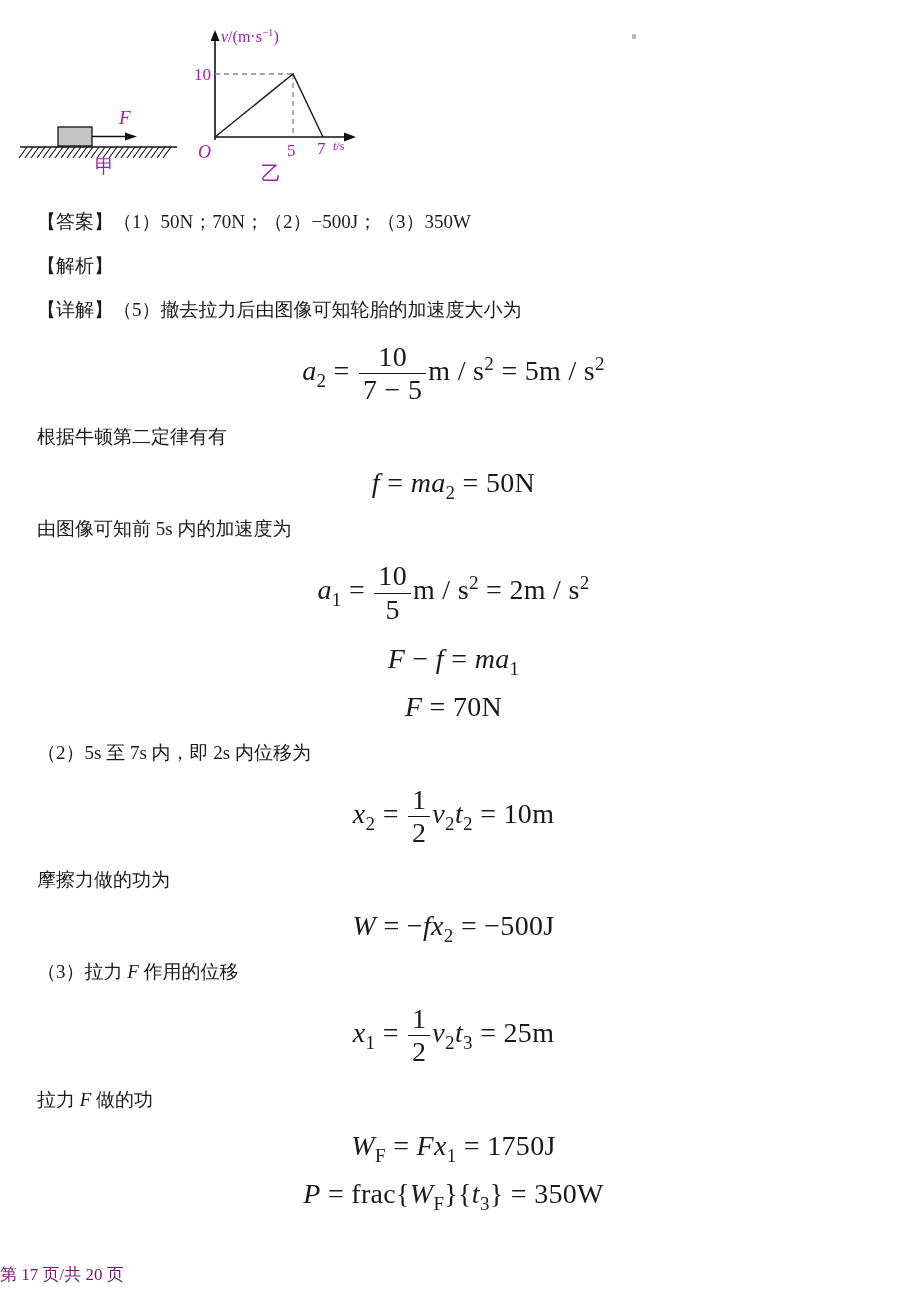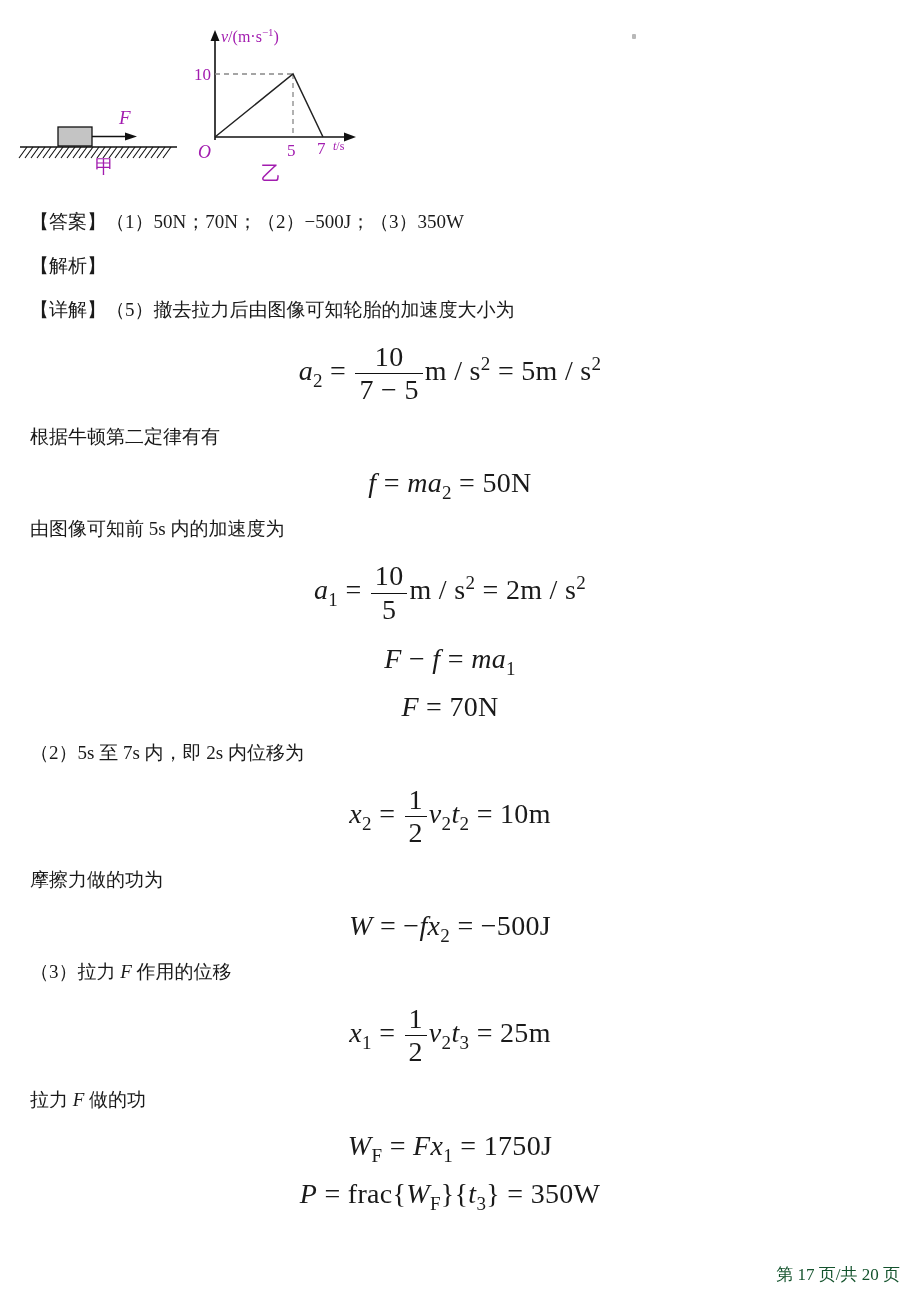--- a/index.html
+++ b/index.html
@@ -9,30 +9,30 @@
     font-family:"Liberation Serif","DejaVu Serif",serif;
   }
   
   .figures{position:relative;height:185px;}
   .fig{position:absolute;}
   .fig-left{left:15px;top:95px;width:170px;height:90px;}
   .fig-graph{left:175px;top:25px;width:195px;height:160px;}
   .glabel{position:absolute;white-space:nowrap;font-size:16px;line-height:1;color:#a21caf;}
   .speck{position:absolute;left:632px;top:34px;width:4px;height:5px;background:#9a9a9a;opacity:.7;border-radius:1px;}
   
-  .content{padding:6px 30px 0 30px;}
+  .content{padding:6px 30px 0 30px;margin-left:7px;}
   .para{font-size:19px;line-height:26px;margin:18px 0;}
   .formula{font-size:28px;line-height:30px;margin:18px 0;text-align:center;letter-spacing:.3px;}
   .formula i,.para i,.glabel i{font-style:italic;}
   sub,sup{font-size:68%;line-height:0;}
   .fr{display:inline-block;vertical-align:middle;text-align:center;line-height:1.15;margin:0 2px;}
   .fn{display:block;border-bottom:1.4px solid #111;padding:0 4px;}
   .fd{display:block;padding:0 4px;}
   .label-bracket{letter-spacing:0;}
-  .footer{position:absolute;left:0;bottom:30px;width:100%;text-align:right;font-size:17px;color:#14532d;}
+  .footer{position:absolute;left:0;bottom:30px;width:100%;text-align:left;font-size:17px;color:#701a75;}
   svg{display:block;}
 </style>
 </head>
 <body>
 
 <div class="page">
 
   <div class="figures">
 
     <div class="fig fig-left">

